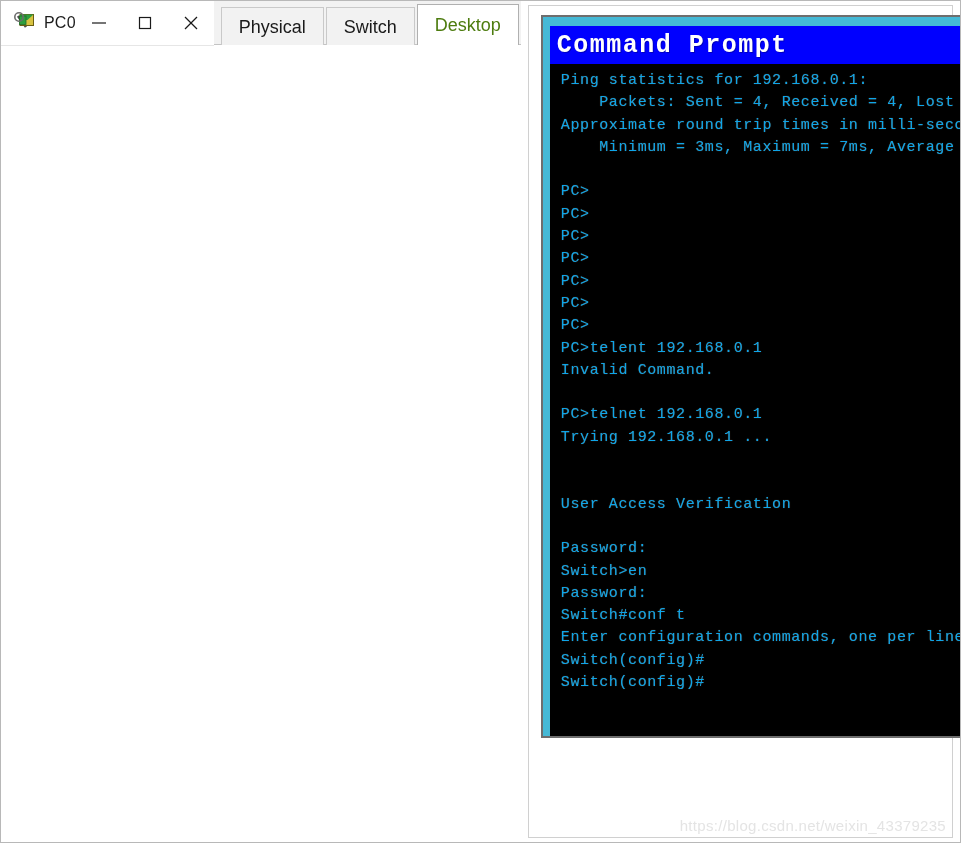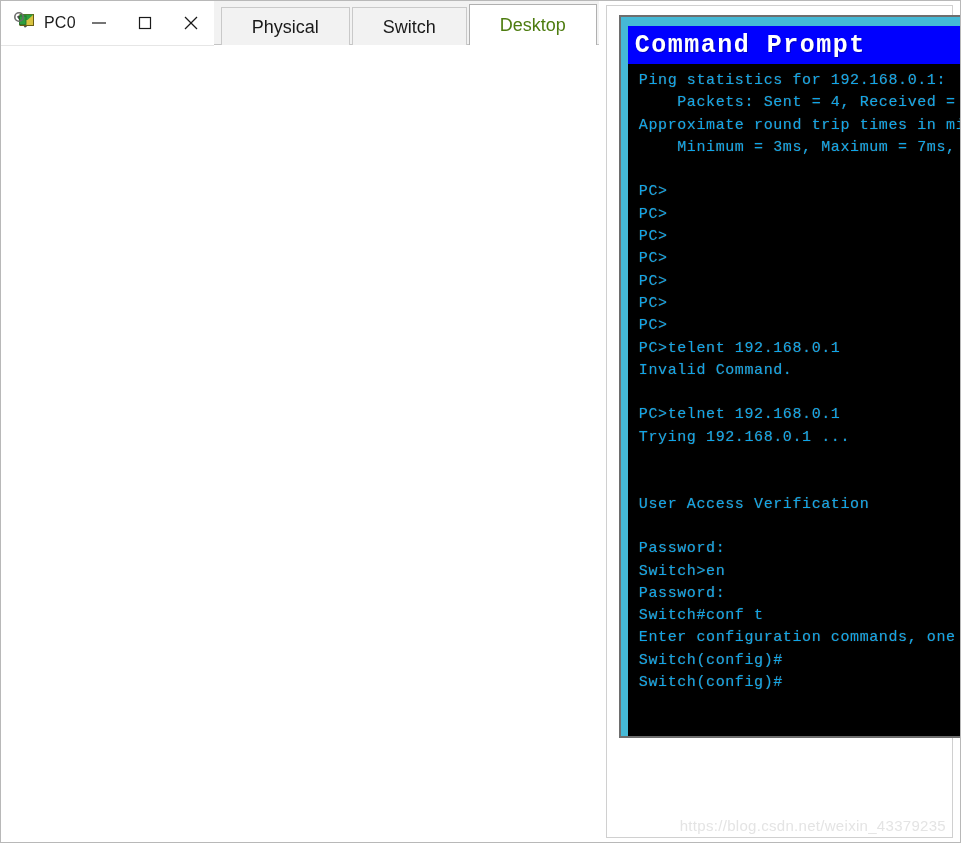--- a/index.html
+++ b/index.html
@@ -75,21 +75,21 @@
     background: #f2f2f2;
     display: flex;
     align-items: flex-end;
     padding-left: 7px;
     box-sizing: border-box;
     border-bottom: 1px solid #c4c4c4;
   }
   .tab {
     height: 38px;
     line-height: 38px;
-    padding: 0 30px;
+    padding: 0 17px;
     font-size: 18px;
     color: #1a1a1a;
     background: #f2f2f2;
     border: 1px solid #c9c9c9;
     border-bottom: none;
     margin-right: 2px;
     box-sizing: border-box;
     cursor: default;
     position: relative;
     top: 1px;

